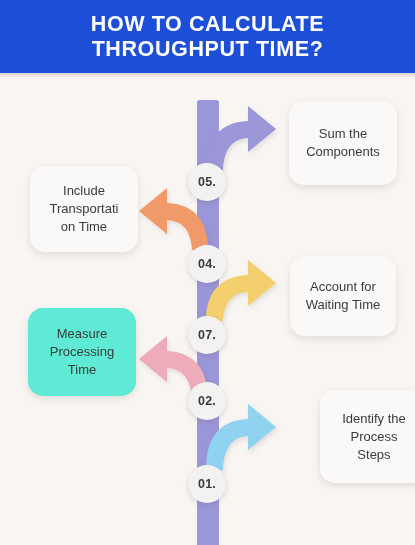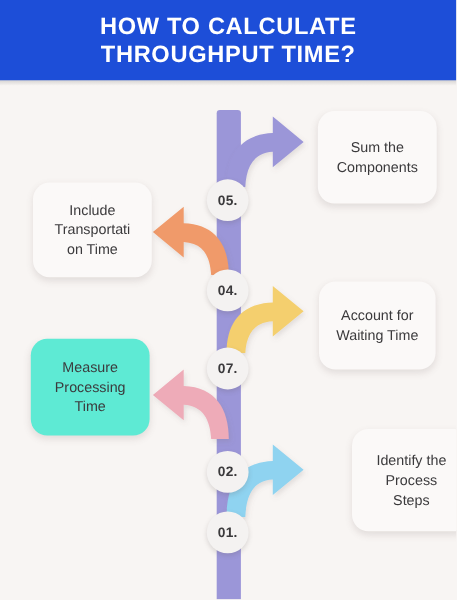--- a/index.html
+++ b/index.html
@@ -126,21 +126,21 @@
   .card-05 { left: 289px; top: 101px; width: 108px; height: 84px; }
   .card-04 { left: 30px;  top: 166px; width: 108px; height: 86px; }
   .card-03 { left: 290px; top: 256px; width: 106px; height: 80px; }
   .card-02 { left: 28px;  top: 308px; width: 108px; height: 88px; }
   .card-01 { left: 288px; top: 390px; width: 108px; height: 93px; }
 
   
   .badge-05 { left: 188px; top: 163px; }
   .badge-04 { left: 188px; top: 245px; }
   .badge-03 { left: 188px; top: 316px; }
-  .badge-02 { left: 188px; top: 410px; }
+  .badge-02 { left: 188px; top: 382px; }
   .badge-01 { left: 188px; top: 465px; }
 </style>
 </head>
 <body style="background: rgb(248, 245, 243);">
 
 <div id="infographic" style="background: rgb(248, 245, 243);">
 
   <div class="header-band" style="background: #1d4ed8;">
     <h1 class="header-title" style="color: rgb(255, 255, 255);">HOW TO CALCULATE
 THROUGHPUT TIME?</h1>

